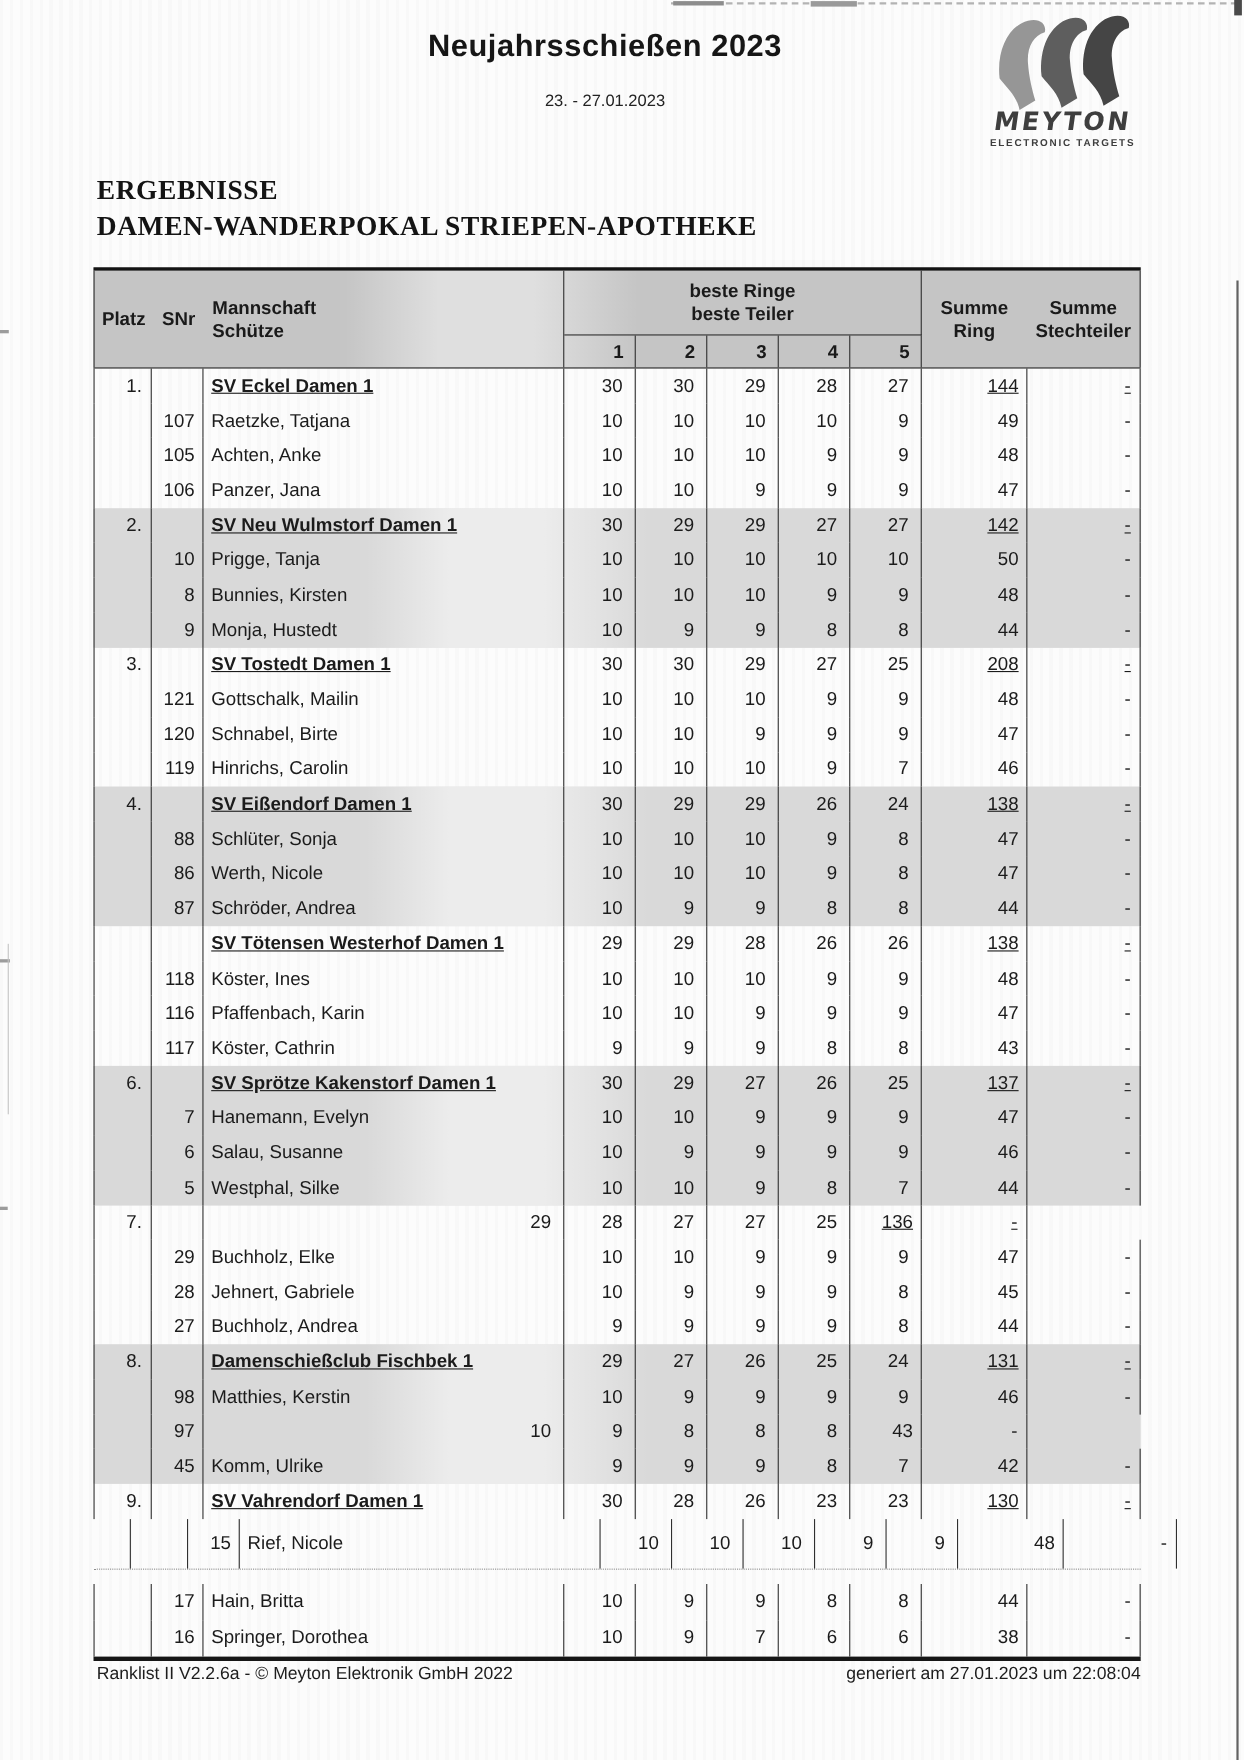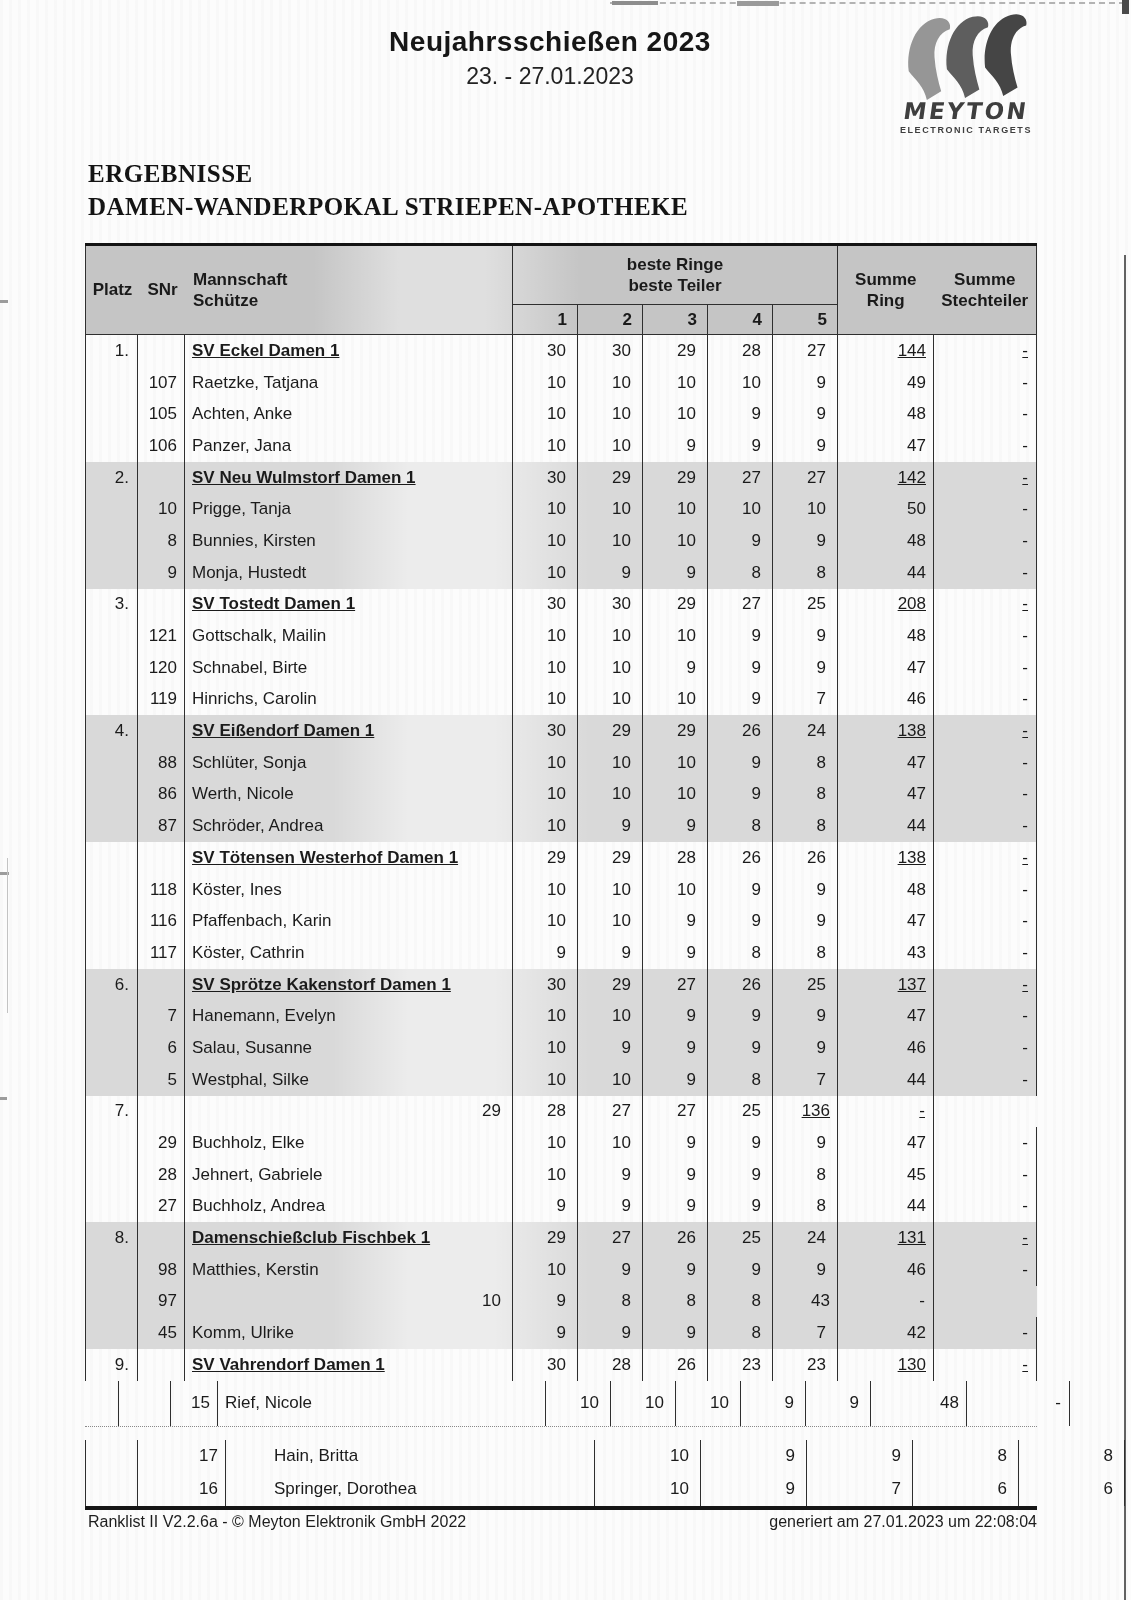--- a/index.html
+++ b/index.html
@@ -18,21 +18,21 @@
   .art-corner{left:1122px;top:0;width:7px;height:14px;background:#4a4a4a;}
   .art-rightline{left:1124px;top:255px;width:2px;height:1345px;background:#464646;opacity:.85;}
   .art-tick1{left:0;top:300px;width:8px;height:3px;background:#9c9c9c;}
   .art-tick2{left:0;top:872px;width:9px;height:3px;background:#9c9c9c;}
   .art-tick3{left:0;top:1097px;width:7px;height:3px;background:#9c9c9c;}
   .art-leftline{left:7px;top:858px;width:1px;height:155px;background:#c3c3c3;}
 
   
   .title-wrap{position:absolute;left:0;top:26px;width:1100px;text-align:center;}
   .doc-title{font-size:28px;font-weight:bold;letter-spacing:.5px;color:#161616;}
-  .doc-date{font-size:23px;margin-top:5px;color:#222;}
+  .doc-date{font-size:15px;margin-top:25px;color:#222;}
   .headings{position:absolute;left:88px;top:157px;}
   .heading-line{font-size:25px;font-weight:bold;letter-spacing:.5px;line-height:33px;color:#141414;font-family:Liberation Serif, serif;}
 
   
   .logo{position:absolute;left:898px;top:12px;width:136px;text-align:center;}
   .logo-m{display:block;margin:0 auto;}
   .logo-brand{font-size:23px;font-weight:bold;letter-spacing:2.5px;color:#3e3e3e;
     transform:skewX(-8deg);font-family:"DejaVu Sans",sans-serif;margin-top:-2px;}
   .logo-tagline{font-size:9px;font-weight:bold;letter-spacing:1.6px;color:#3e3e3e;margin-top:1px;}
 
@@ -50,21 +50,21 @@
   .h-beste{grid-column:4/9;grid-row:1/2;justify-content:center;text-align:center;
            border-bottom:1px solid #2f2f2f;border-right:1px solid #2f2f2f;line-height:21px;}
   .h-shot{grid-row:2/3;justify-content:flex-end;padding-right:10px;border-right:1px solid #2f2f2f;box-sizing:border-box;}
   .h-summe{grid-column:9/11;grid-row:1/3;border-right:1px solid #2f2f2f;}
   .h-summe .h-sr{width:96px;text-align:center;line-height:21px;}
   .h-summe .h-ss{width:103px;text-align:center;line-height:21px;}
 
   .tbody-main{border-bottom:1px dotted #8a8a8a;}
   .row{height:31.7px;}
   .row-tall{height:45px;margin-left:33px;}
-  .row-of{height:33px;gap:41px;}
+  .row-of{height:33px;}
   .cell{display:flex;align-items:center;box-sizing:border-box;overflow:hidden;white-space:nowrap;}
   .c-platz{justify-content:flex-end;padding-right:8px;border-left:1px solid #2f2f2f;border-right:1px solid #2f2f2f;}
   .c-snr{justify-content:flex-end;padding-right:7px;border-right:1px solid #2f2f2f;}
   .c-name{justify-content:flex-start;padding-left:7px;border-right:1px solid #2f2f2f;}
   .c-shot{justify-content:flex-end;padding-right:11px;border-right:1px solid #2f2f2f;}
   .c-summe{justify-content:flex-end;padding-right:7px;border-right:1px solid #2f2f2f;}
   .c-stech{justify-content:flex-end;padding-right:8px;border-right:1px solid #2f2f2f;}
   .team-block.shaded{background:#d9d9d9;
     background-image:linear-gradient(90deg, rgba(255,255,255,0) 0 26%, rgba(255,255,255,.5) 34% 43%, rgba(255,255,255,0) 53%);}
   .t-name{font-weight:bold;text-decoration:underline;}

